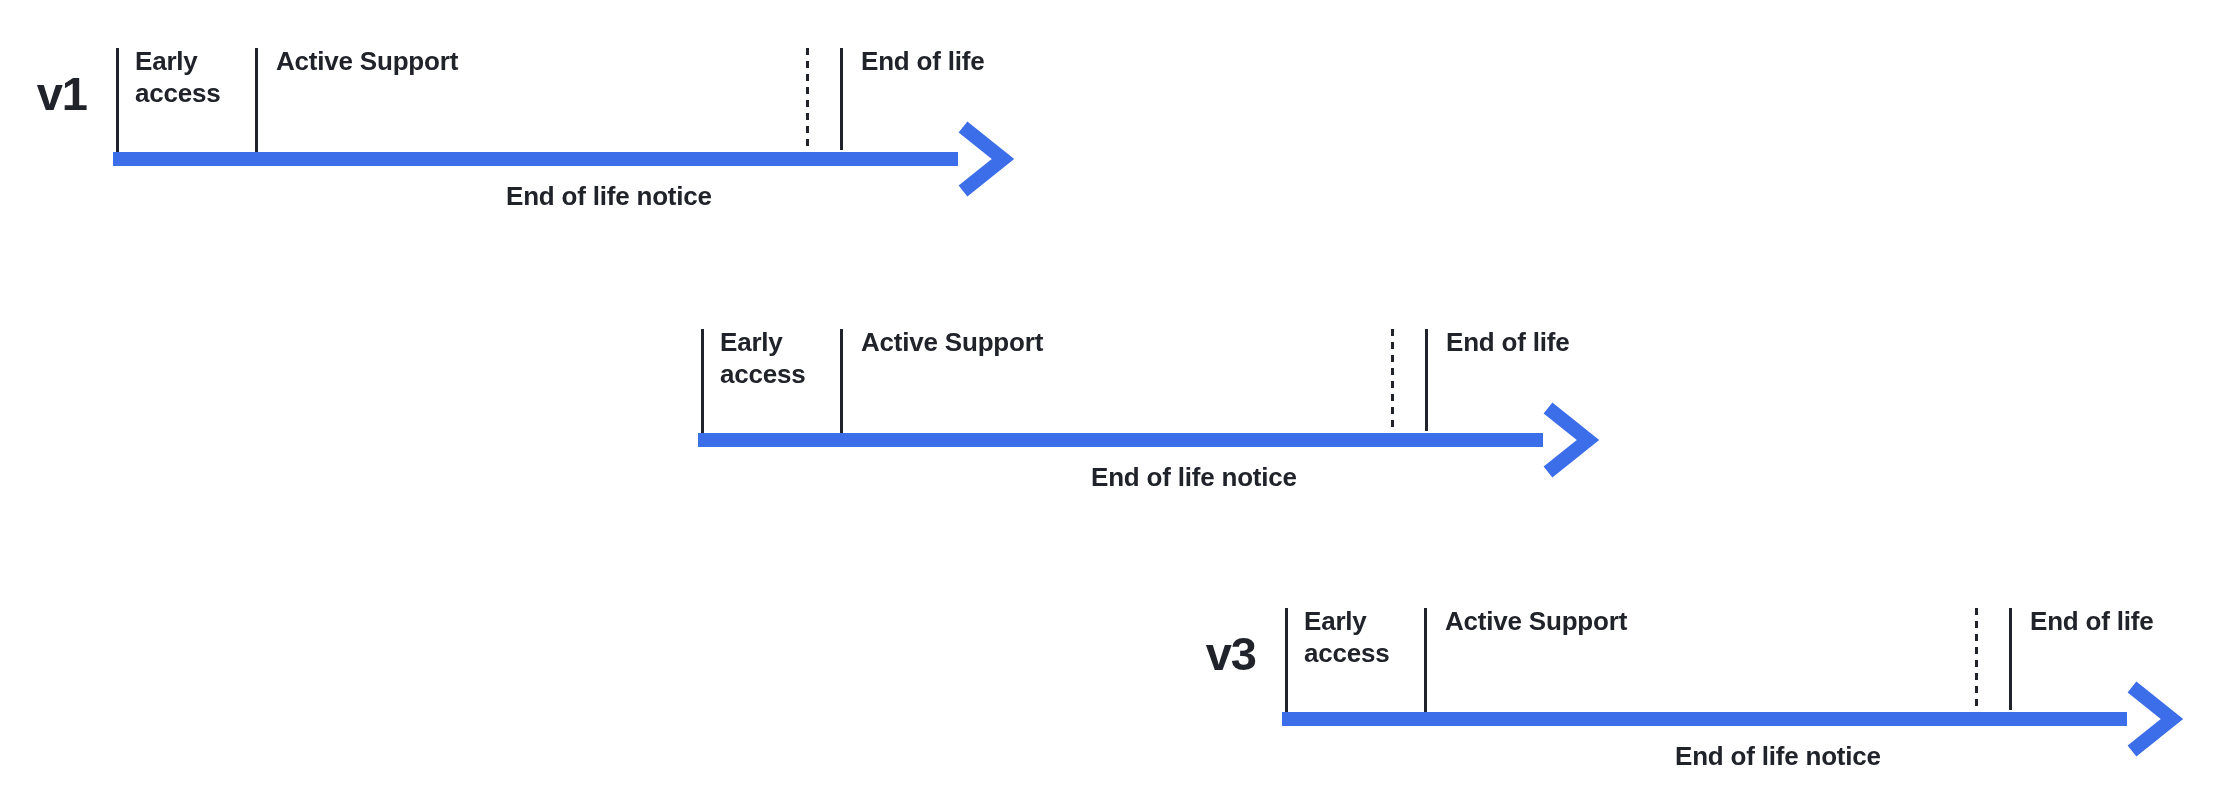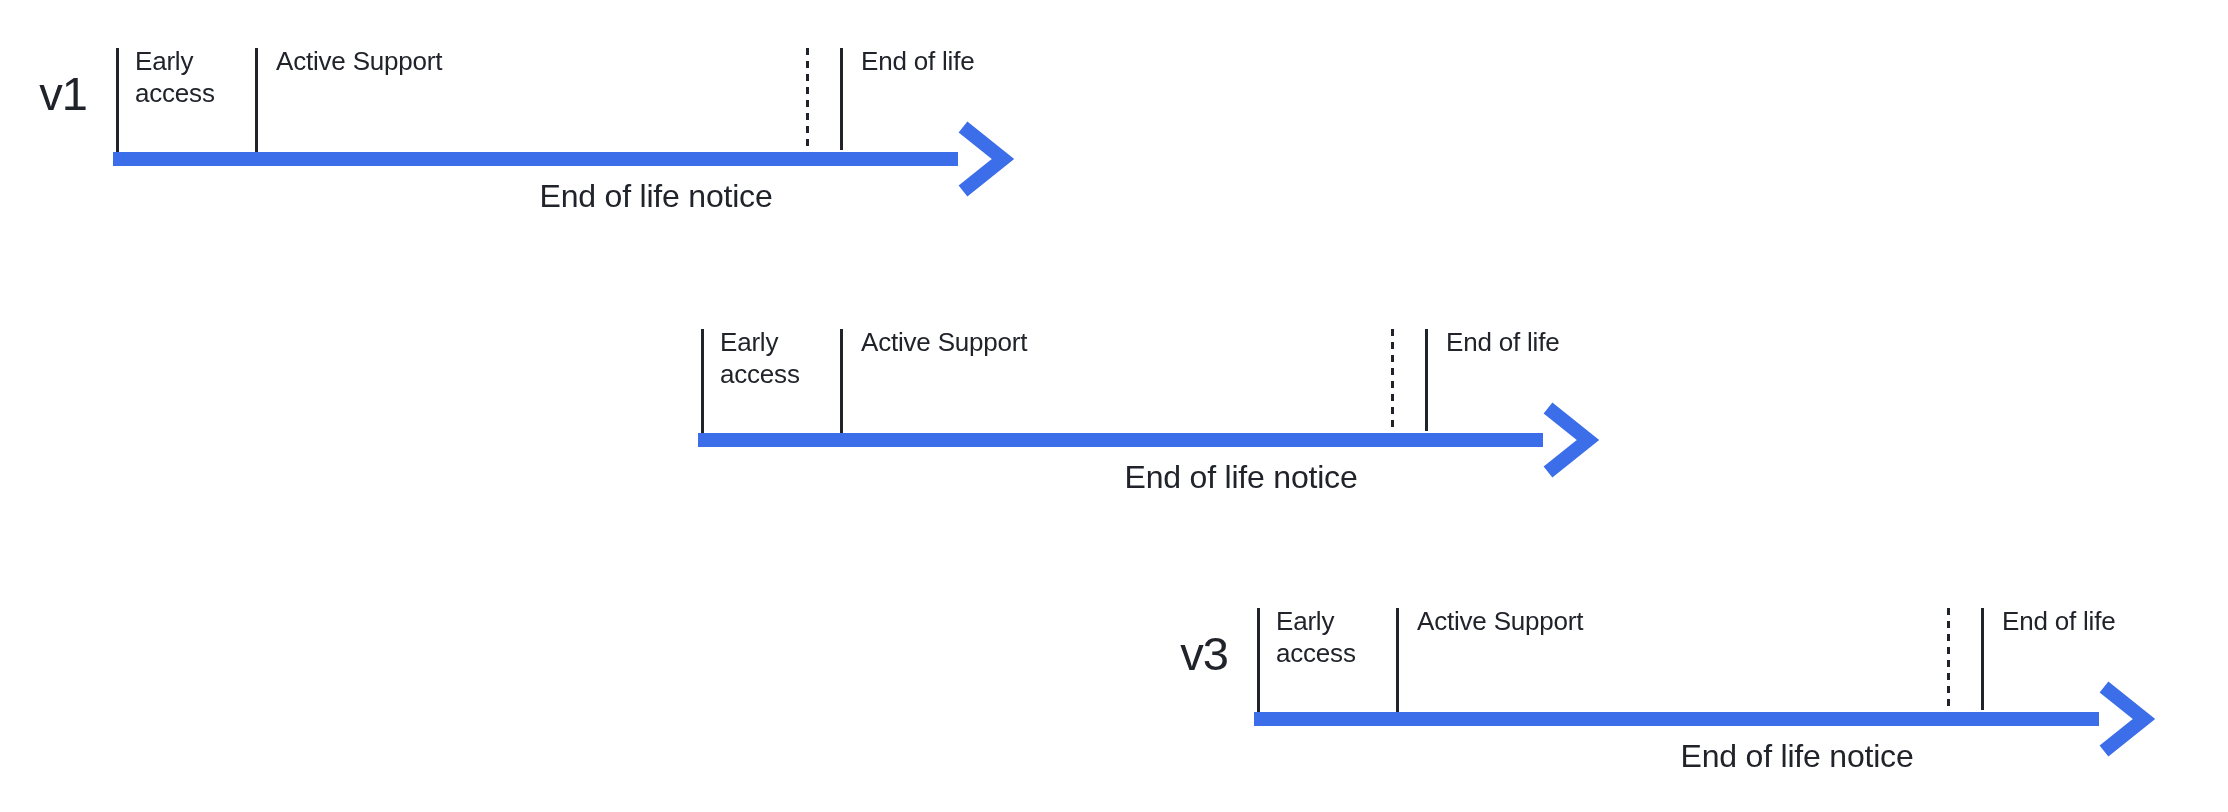--- a/index.html
+++ b/index.html
@@ -2,27 +2,27 @@
 <html style="--arrow: #3c6ee9; --ink: #20232a;"><head>
 <meta charset="utf-8">
 <style>
   html,body{margin:0;padding:0;background:#ffffff;}
   .canvas{
     position:relative;
     width:2228px;height:812px;
     background:#ffffff;
     overflow:hidden;
     font-family:"Liberation Sans",sans-serif;
-    font-weight:400;
+    font-weight:700;
     color:var(--ink,#20232a);
   }
   .timeline{position:absolute;width:1125px;height:212px;}
   .tl-1{left:-83px;top:38px;}
   .tl-2{left:502px;top:319px;}
-  .tl-3{left:1058px;top:598px;}
+  .tl-3{left:1086px;top:598px;}
 
   .vlabel{
     position:absolute;left:0;top:32px;width:170px;
     text-align:right;
     font-size:47px;line-height:48px;letter-spacing:-1px;
   }
   .tick{
     position:absolute;top:10px;width:3px;height:104px;
     background:var(--ink,#20232a);
   }
@@ -48,22 +48,22 @@
   .chev{position:absolute;left:1040px;top:80px;}
   .chev polyline{
     fill:none;
     stroke:var(--arrow,#3c6ee9);
     stroke-width:14;
     stroke-linejoin:miter;
     stroke-linecap:butt;
   }
   .notice{
     position:absolute;left:589px;top:142px;width:300px;
-    text-align:center;
-    font-size:32px;line-height:32px;letter-spacing:-0.2px;
+    text-align:left;
+    font-size:26px;line-height:32px;letter-spacing:-0.2px;
     white-space:nowrap;
   }
 </style>
 </head>
 <body>
 
 <div class="canvas">
 
   <div class="timeline tl-1">
     <div class="vlabel">v1</div>

